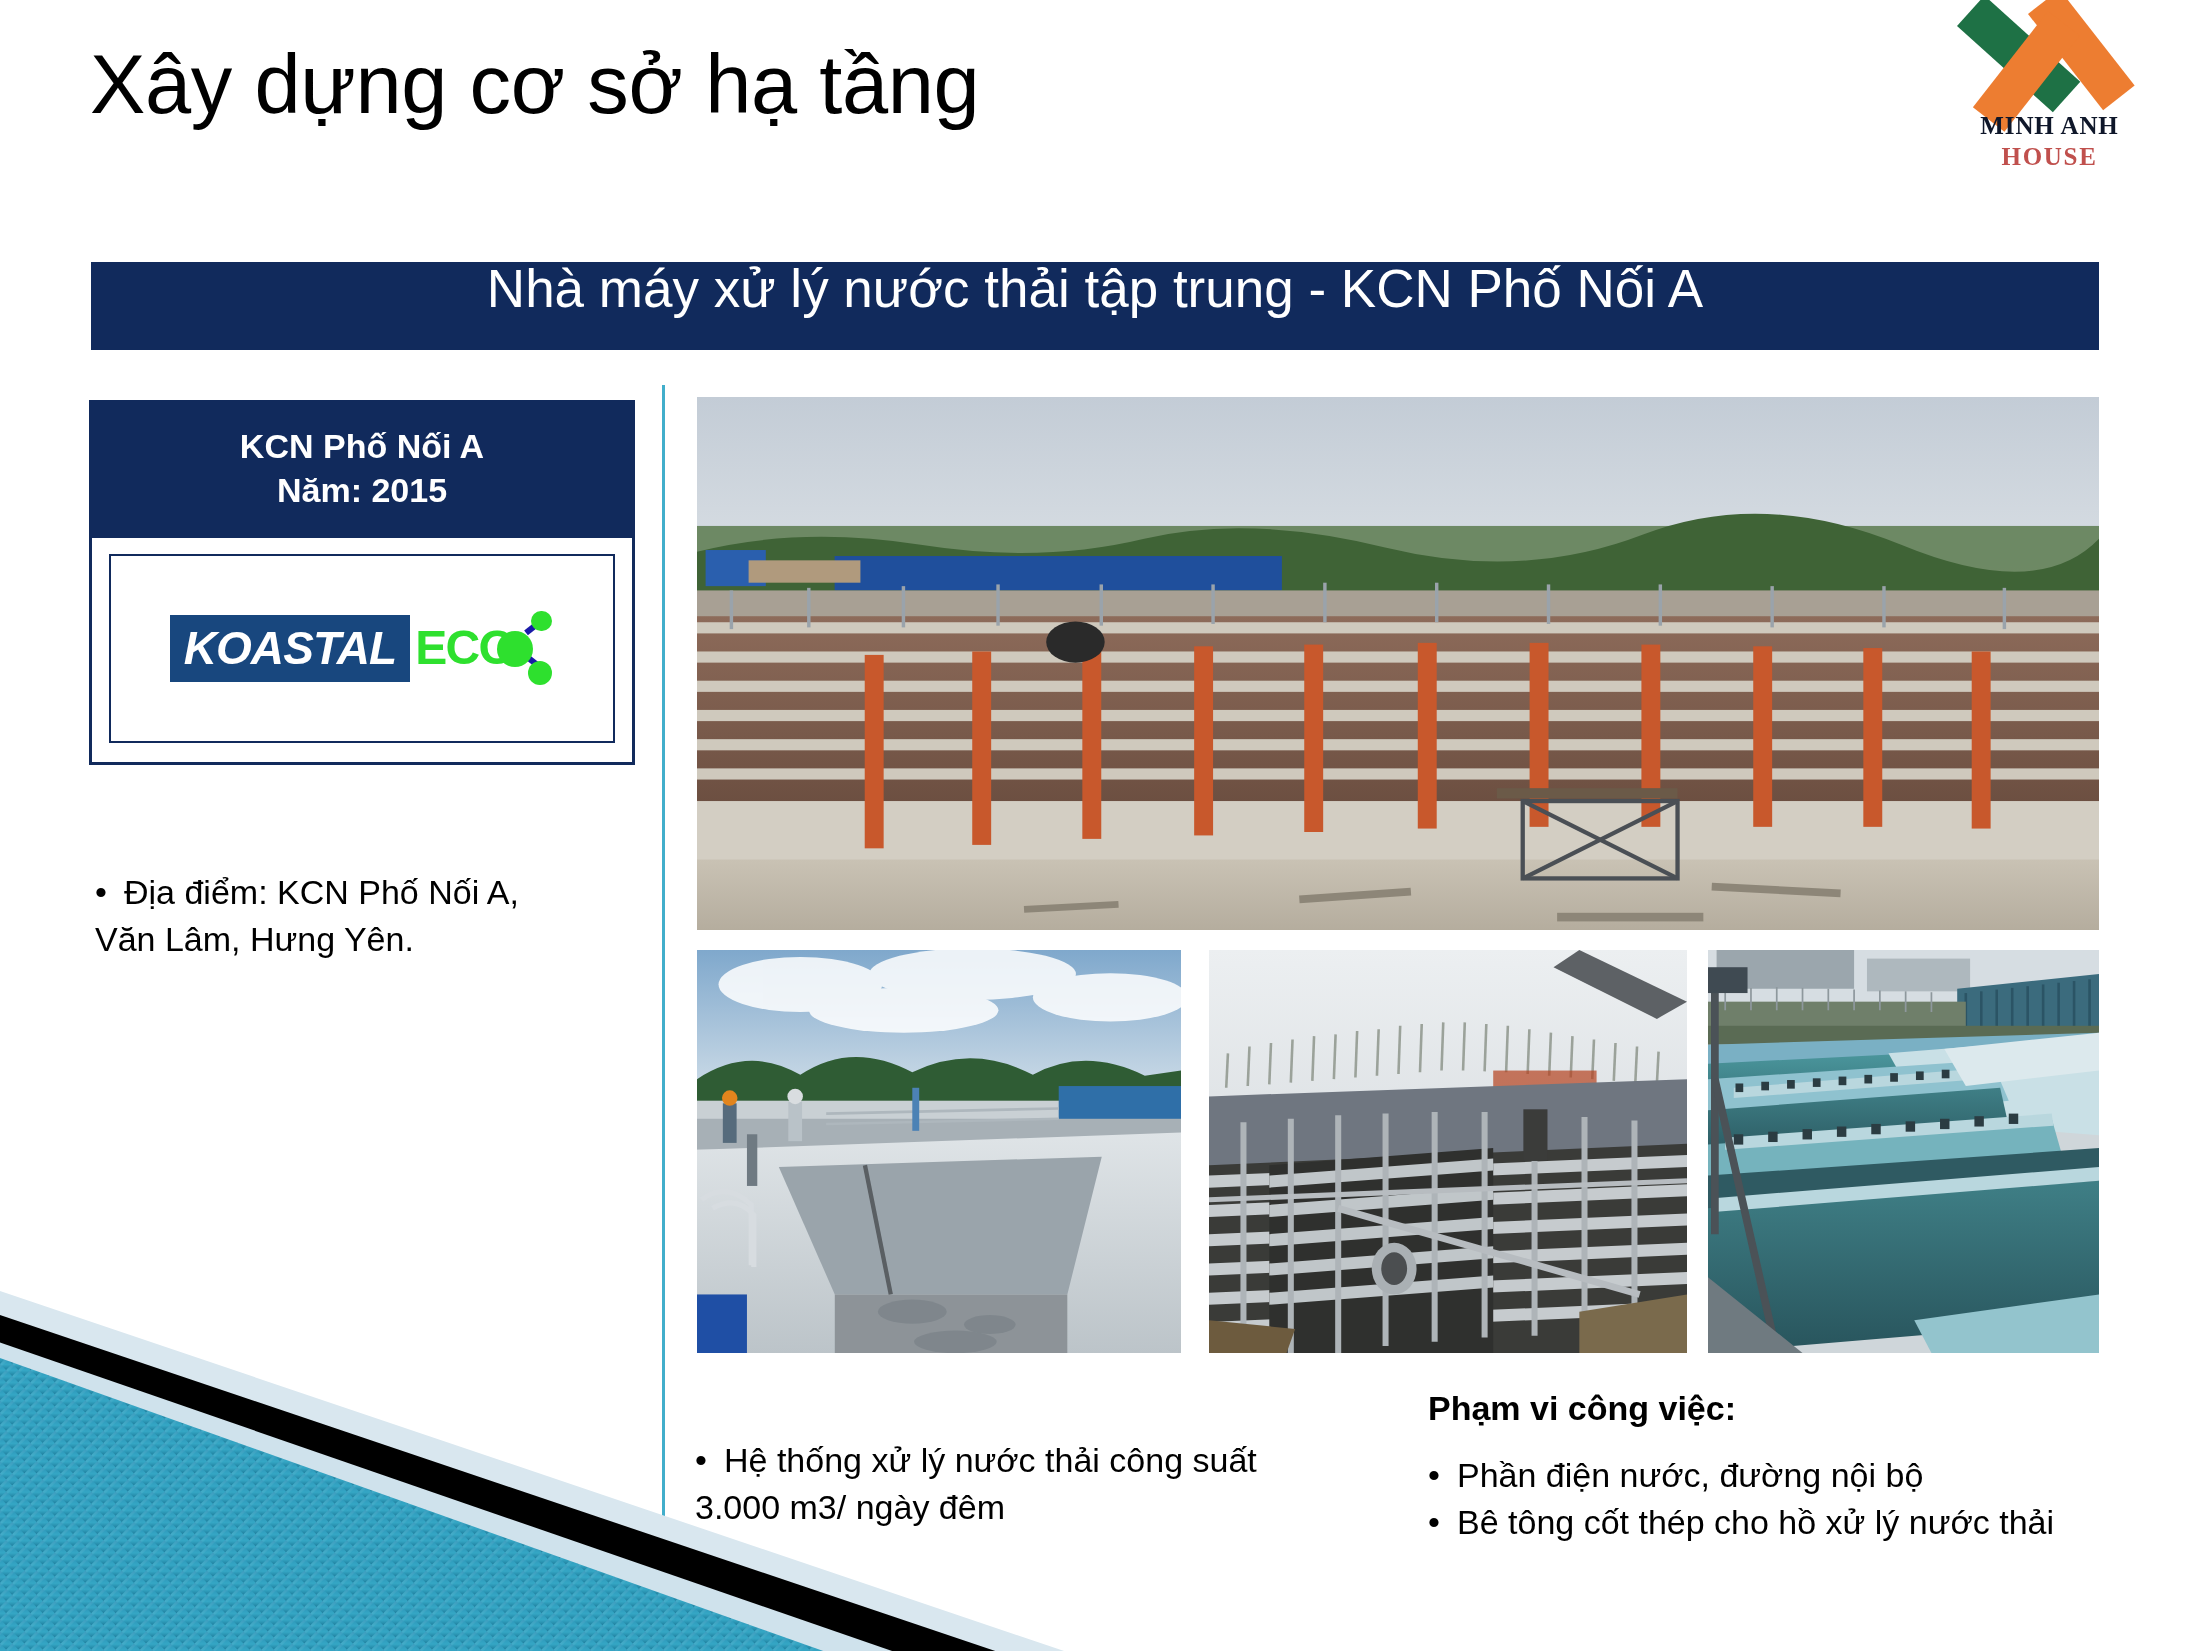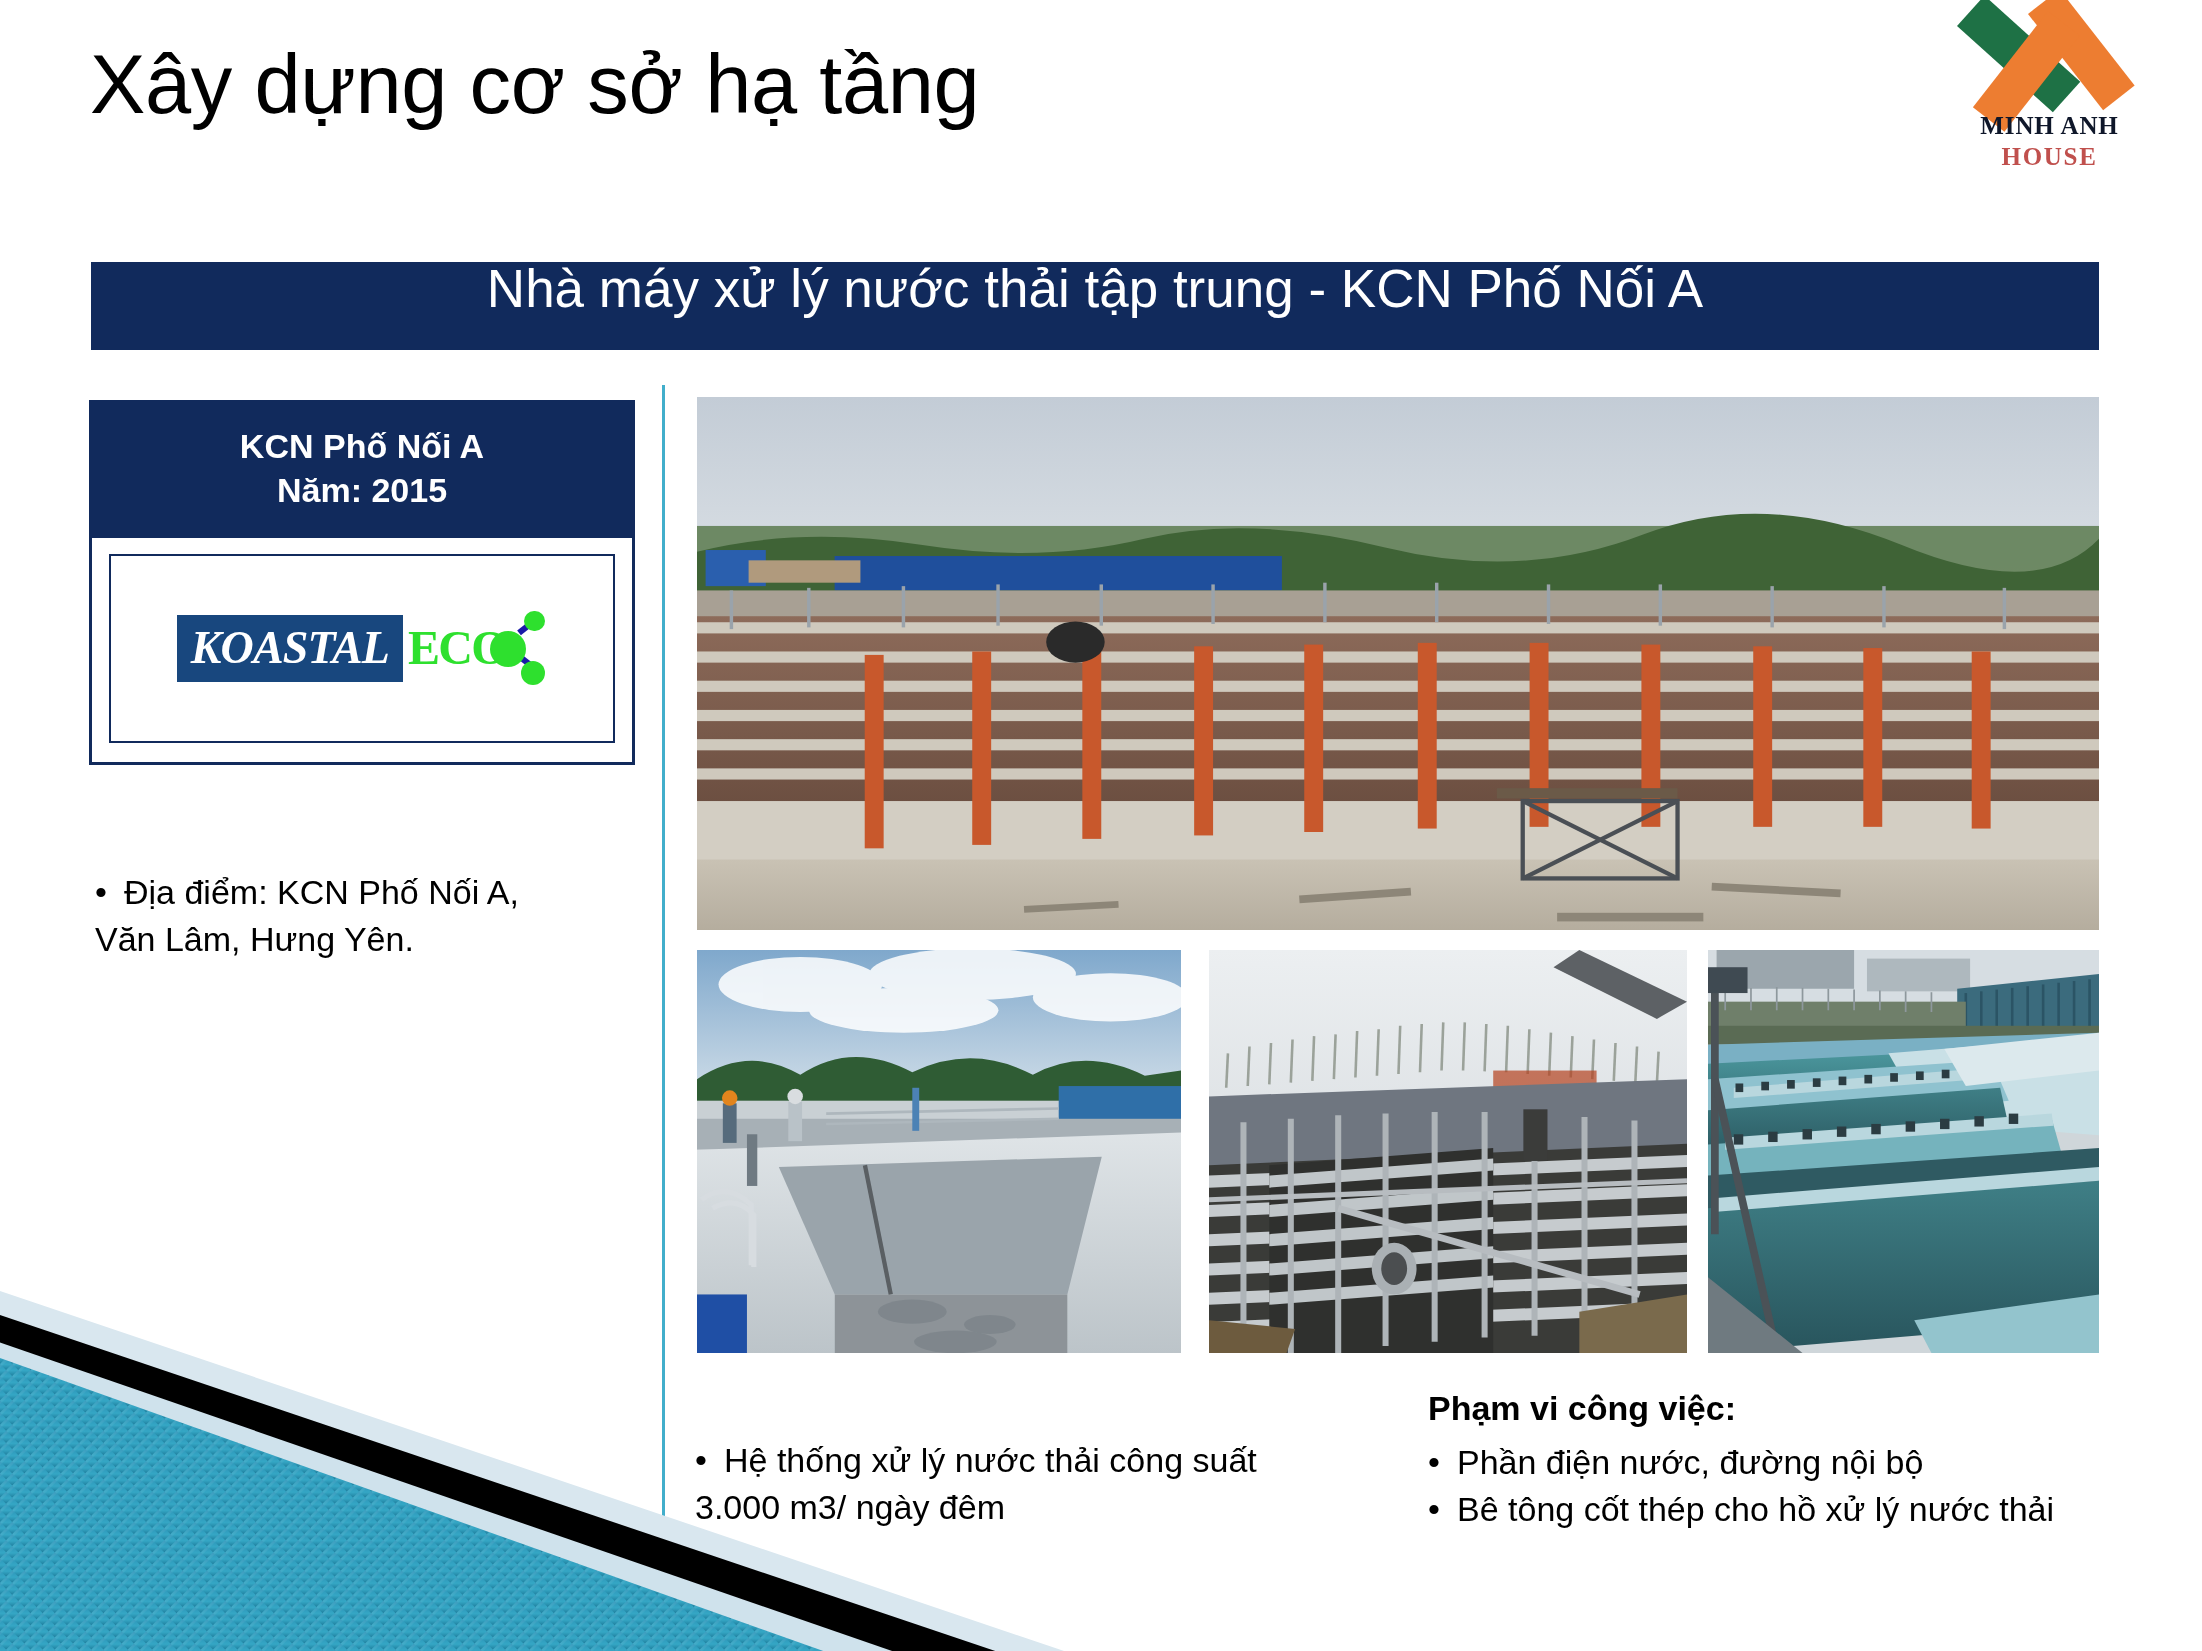--- a/index.html
+++ b/index.html
@@ -151,21 +151,20 @@
   }
   .info-logo-box {
     border: 2.6px solid #112a5c;
     background: #ffffff;
     width: 100%;
     height: 189px;
     display: flex;
     align-items: center;
     justify-content: center;
     box-sizing: border-box;
-    font-family: Liberation Serif, serif;
   }
   .koastal {
     display: flex;
     align-items: center;
     gap: 5.2px;
   }
   .koastal .word {
     background: #18477e;
     color: #ffffff;
     font-size: 46px;
@@ -320,21 +319,21 @@
     position: absolute;
     left: 1428px;
     top: 1385px;
     width: 740px;
     font-size: 34px;
     color: #000000;
     line-height: 1.4;
   }
   .cap-right .hdr {
     font-weight: 700;
-    margin-bottom: 6px;
+    margin-bottom: 19px;
   }
   .cap-right .b {
     display: inline-block;
     width: 29px;
   }
 
   
   .deco {
     position: absolute;
     left: 0;

